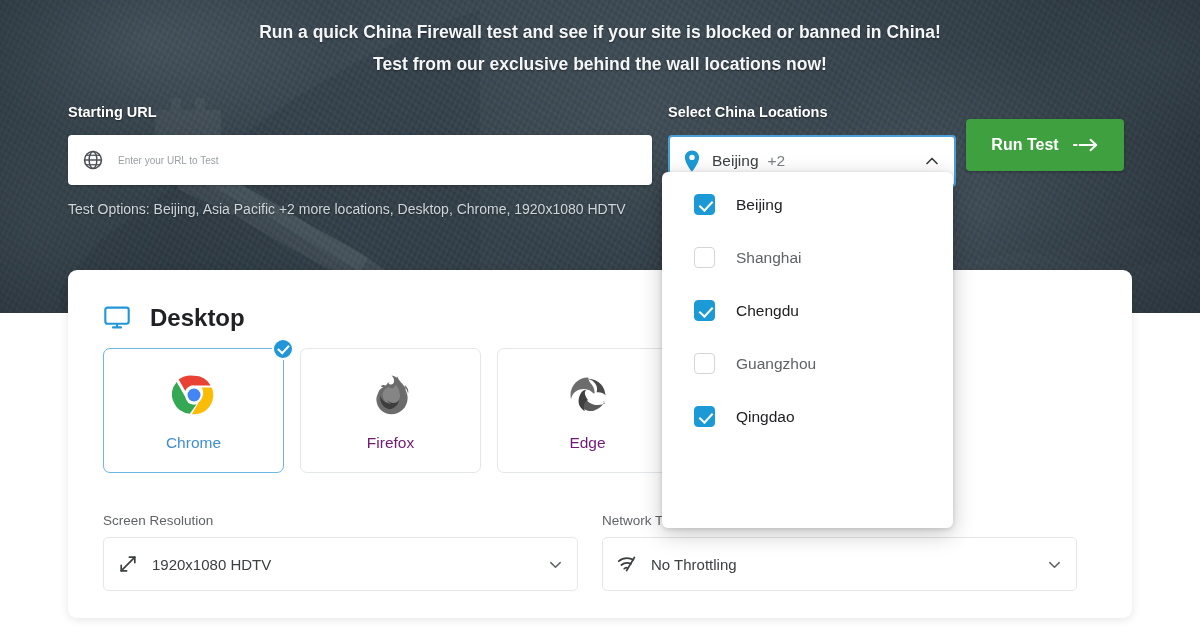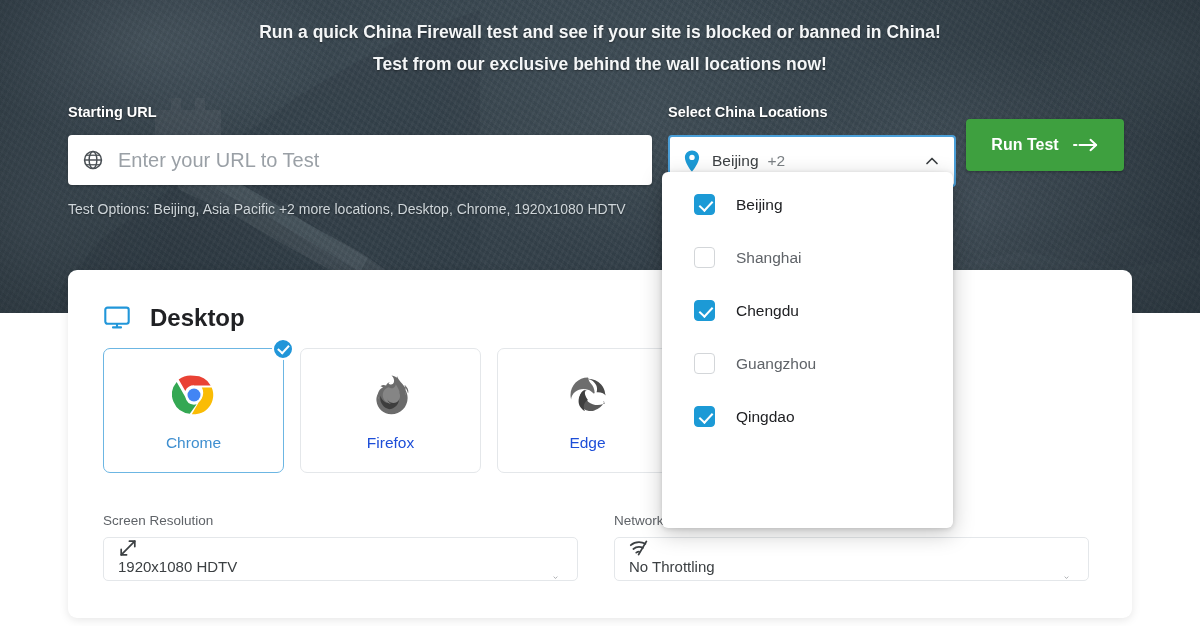--- a/index.html
+++ b/index.html
@@ -71,21 +71,21 @@
   }
 
   .url-block { position: absolute; left: 68px; top: 0; width: 584px; }
   .url-input-wrap {
     margin-top: 15px; height: 50px; background: #fff; border-radius: 4px;
     display: flex; align-items: center; padding: 0 14px;
     box-shadow: 0 1px 3px rgba(0,0,0,.25);
   }
   .url-input-wrap .globe { width: 22px; height: 22px; flex: 0 0 22px; margin-right: 12px; }
   .url-input {
-    border: 0; outline: 0; flex: 1; font-size: 20px; color: #333;
+    border: 0; outline: 0; flex: 1; font-size: 10px; color: #333;
     font-family: "Liberation Sans", sans-serif; background: transparent;
   }
   .url-input::placeholder { color: #9aa0a6; }
   .test-options {
     margin-top: 16px; color: #cfd6da; font-size: 14px; white-space: nowrap;
     text-shadow: 0 1px 2px rgba(0,0,0,.4);
   }
 
   .loc-block { position: absolute; left: 668px; top: 0; width: 288px; }
   .select-box {
@@ -144,38 +144,38 @@
 
   .browsers { display: flex; gap: 16px; padding: 16px 0 0 35px; }
   .bcard {
     width: 181px; height: 125px; border: 1px solid #e4e7ea; border-radius: 7px;
     background: #fff; position: relative;
     display: flex; flex-direction: column; align-items: center; justify-content: center;
     cursor: pointer;
   }
   .bcard.sel { border: 1px solid #6cb6e3; }
   .bcard .bicon { height: 50px; display: flex; align-items: center; justify-content: center; }
-  .bcard .blabel { margin-top: 14px; font-size: 15.5px; color: #1d4ed8; }
+  .bcard .blabel { margin-top: 14px; font-size: 15.5px; color: #701a75; }
   .bcard.sel .blabel { color: #3f8fd0; }
   .badge {
     position: absolute; right: -11px; top: -11px; width: 22px; height: 22px;
     border-radius: 50%; background: #2196d9; border: 2px solid #fff;
     display: flex; align-items: center; justify-content: center;
   }
   .badge::after {
     content: ""; width: 5px; height: 9px; border: solid #fff;
     border-width: 0 2px 2px 0; transform: rotate(43deg) translate(-1px,-1px);
   }
 
-  .bottom-row { display: flex; padding: 40px 0 0 35px; gap: 36px; }
+  .bottom-row { display: flex; padding: 40px 0 0 35px; gap: 24px; }
   .bf { width: 475px; }
   .bf-label { font-size: 13.5px; color: #5f6368; margin-bottom: 9px; }
   .bf-box {
-    height: 44px; border: 1px solid #e4e7ea; border-radius: 5px; background: #fff;
-    display: flex; padding: 0 14px; cursor: pointer; flex-direction: column;
+    height: 54px; border: 1px solid #e4e7ea; border-radius: 5px; background: #fff;
+    display: flex; align-items: center; padding: 0 14px; cursor: pointer;
   }
   .bf-box .licon { width: 20px; height: 20px; flex: 0 0 20px; margin-right: 14px; }
   .bf-val { font-size: 15px; color: #3c4043; }
   .bf-chev { margin-left: auto; width: 15px; height: 15px; }
 </style>
 </head>
 <body>
 
 <div class="hero">
   <div class="hero-photo"></div>

